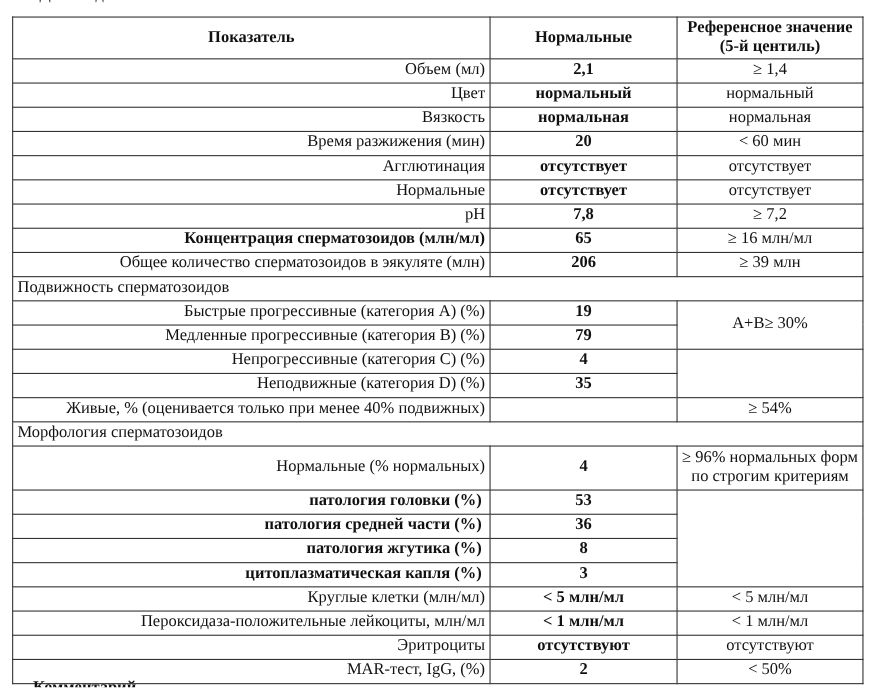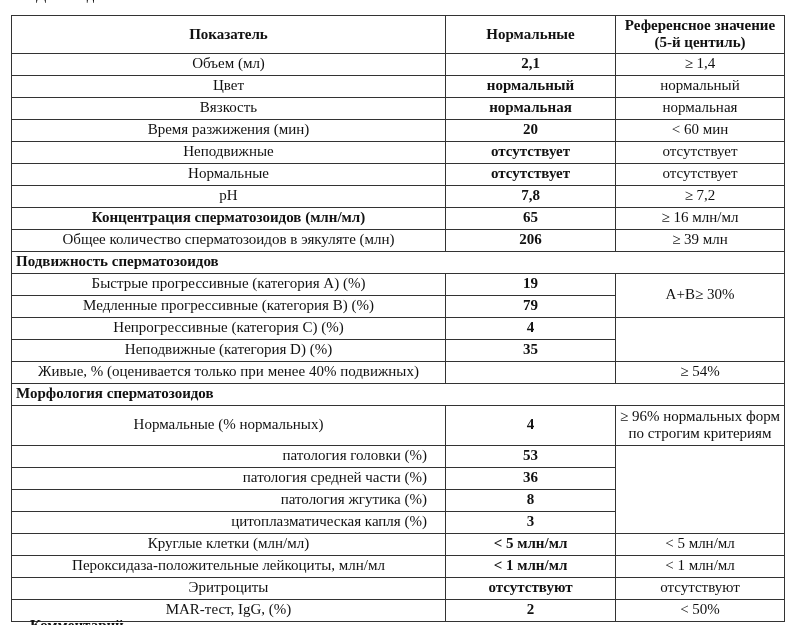--- a/index.html
+++ b/index.html
@@ -44,27 +44,27 @@
     overflow: hidden;
   }
   tr.r { height: 22px; }
   tr.r-header { height: 31px; }
   tr.r-tall { height: 40px; }
   th.col-head {
     font-weight: bold;
     text-align: center;
     font-size: 15px;
   }
-  td.ind { text-align: center; }
+  td.ind { text-align: right; }
   td.ind.bold { font-weight: bold; }
-  td.ind.right { text-align: right; padding-right: 18px; }
+  td.ind.right { text-align: right; padding-right: 7px; font-weight: bold; }
   td.res { text-align: center; font-weight: bold; margin-top: 28px; }
   td.ref { text-align: center; font-weight: normal; }
   td.section {
-    font-weight: bold;
+    font-weight: normal;
     text-align: left;
   }
   .two-line span { display: block; text-align: center; }
   
   .bottom-line {
     position: absolute;
     top: 617px;
     left: 30px;
     font-size: 15px;
     font-weight: bold;
@@ -116,21 +116,21 @@
       <td class="ref">нормальная</td>
     </tr>
 
     <tr class="r">
       <td class="ind">Время разжижения (мин)</td>
       <td class="res">20</td>
       <td class="ref">&lt; 60 мин</td>
     </tr>
 
     <tr class="r">
-      <td class="ind">Неподвижные</td>
+      <td class="ind">Агглютинация</td>
       <td class="res">отсутствует</td>
       <td class="ref">отсутствует</td>
     </tr>
 
     <tr class="r">
       <td class="ind">Нормальные</td>
       <td class="res">отсутствует</td>
       <td class="ref">отсутствует</td>
     </tr>
 

